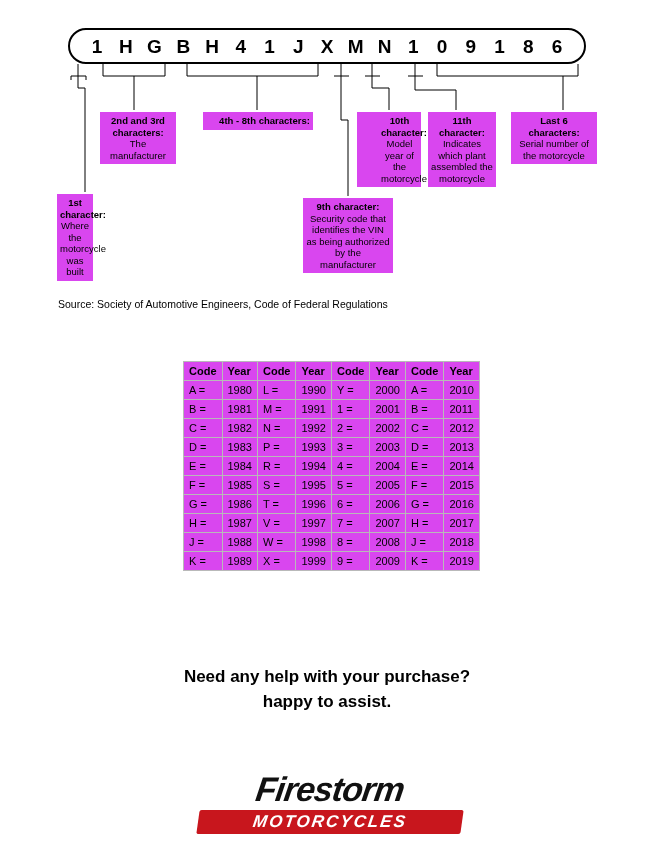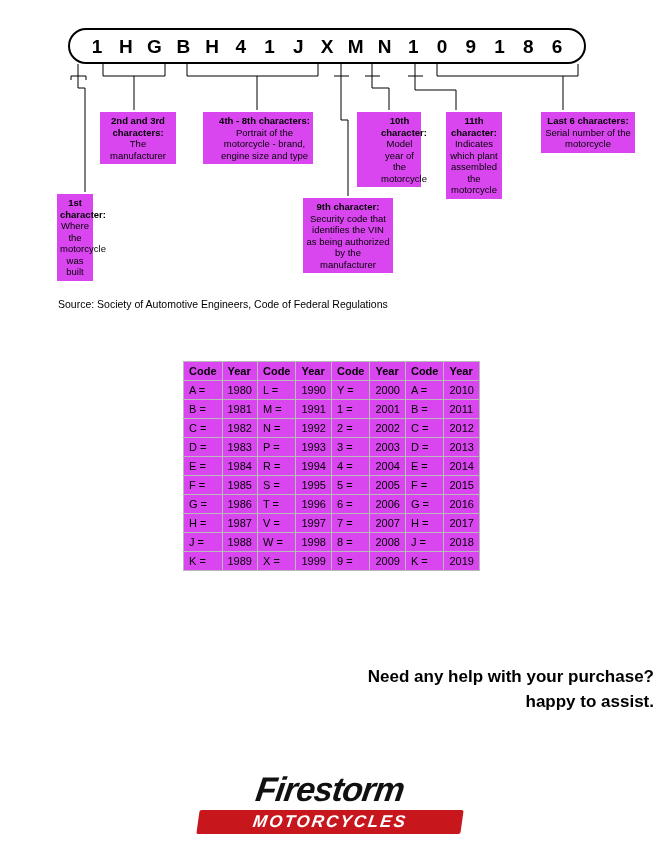--- a/index.html
+++ b/index.html
@@ -67,22 +67,22 @@
   }
   .callout .bd {
     display: block;
   }
 
   #callout-1  { left: 57px;  top: 194px; width: 36px; }
   #callout-23 { left: 100px; top: 112px; width: 76px; }
   #callout-48 { left: 203px; top: 112px; width: 110px; padding-left: 16px; }
   #callout-9  { left: 303px; top: 198px; width: 90px; text-align: center; }
   #callout-10 { left: 357px; top: 112px; width: 64px; padding-left: 24px; }
-  #callout-11 { left: 446px; top: 112px; width: 56px; }
-  #callout-l6 { left: 541px; top: 112px; width: 94px; }
+  #callout-11 { left: 428px; top: 112px; width: 68px; }
+  #callout-l6 { left: 511px; top: 112px; width: 86px; }
 
   
   #source-line {
     position: absolute;
     left: 58px;
     top: 298px;
     font-size: 10.5px;
     color: #000;
   }
 
@@ -109,21 +109,21 @@
   }
   #year-table td.code { width: 27px; }
   #year-table td.year { width: 32px; }
 
   
   #help-text {
     position: absolute;
     left: 0;
     top: 664px;
     width: 654px;
-    text-align: right;
+    text-align: center;
     font-size: 17px;
     font-weight: bold;
     line-height: 25px;
   }
 
   
   #logo {
     position: absolute;
     left: 170px;
     top: 770px;
@@ -222,21 +222,20 @@
   <span class="bd">Where the motorcycle was built</span>
 </div>
 
 <div class="callout" id="callout-23">
   <span class="hd">2nd and 3rd characters:</span>
   <span class="bd">The manufacturer</span>
 </div>
 
 <div class="callout" id="callout-48">
   <span class="hd">4th - 8th characters:</span>
-  <span class="bd">Portrait of the motorcycle - brand, engine size and type</span>
 </div>
 
 <div class="callout" id="callout-9">
   <span class="hd">9th character:</span>
   <span class="bd">Security code that identifies the VIN as being authorized by the manufacturer</span>
 </div>
 
 <div class="callout" id="callout-10">
   <span class="hd">10th character:</span>
   <span class="bd">Model year of the motorcycle</span>

